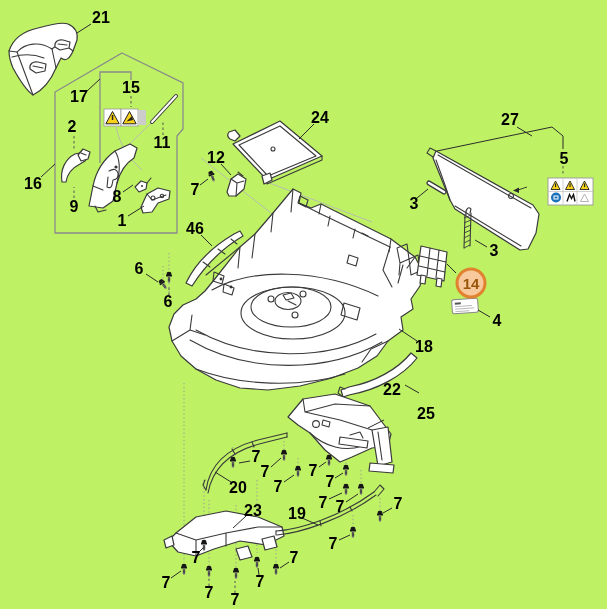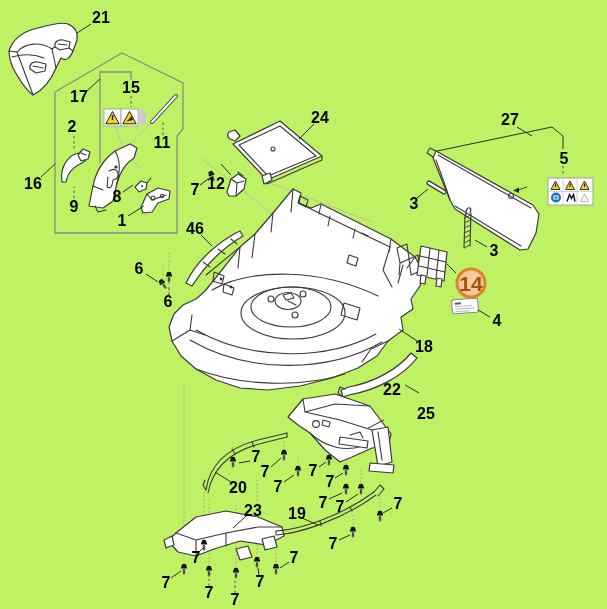--- a/index.html
+++ b/index.html
@@ -3,21 +3,21 @@
 <meta charset="utf-8">
 <style>
   html,body{margin:0;padding:0;background:#ffffff;}
   .stage{position:relative;width:607px;height:609px;background:#bef264;overflow:hidden;
          font-family:"Liberation Sans", sans-serif;}
   .stage svg{position:absolute;left:0;top:0;}
   #callout-layer{position:absolute;left:0;top:0;width:100%;height:100%;pointer-events:none;}
   .callout{position:absolute;transform:translate(-50%,-50%);font-weight:700;font-size:16px;
            line-height:1;white-space:nowrap;pointer-events:auto;}
   .callout.hl{width:31px;height:31px;border-radius:50%;display:flex;align-items:center;
-              justify-content:center;font-size:21px;box-sizing:border-box;}
+              justify-content:center;font-size:15px;box-sizing:border-box;}
   .artline{fill:none;stroke:#3a3a3a;stroke-width:1.1;stroke-linejoin:round;stroke-linecap:round;}
   .artfill{fill:#ffffff;stroke:#3a3a3a;stroke-width:1.2;stroke-linejoin:round;}
   .faint{fill:none;stroke:#b8b8b8;stroke-width:0.9;}
   .boxline{fill:none;stroke:#8a8a8a;stroke-width:1.3;stroke-linejoin:miter;}
   .dotted{fill:none;stroke:#999;stroke-width:0.9;stroke-dasharray:1.4 2.4;}
 </style>
 </head>
 <body>
 
 <div class="stage">
@@ -322,21 +322,21 @@
 <div id="callout-layer">
       <div class="callout" style="left: 101px; top: 18px; color: rgb(0, 0, 0);">21</div>
       <div class="callout" style="left: 79px; top: 97px; color: rgb(0, 0, 0);">17</div>
       <div class="callout" style="left: 131px; top: 88px; color: rgb(0, 0, 0);">15</div>
       <div class="callout" style="left: 72px; top: 127px; color: rgb(0, 0, 0);">2</div>
       <div class="callout" style="left: 33px; top: 184px; color: rgb(0, 0, 0);">16</div>
       <div class="callout" style="left: 74px; top: 207px; color: rgb(0, 0, 0);">9</div>
       <div class="callout" style="left: 117px; top: 197px; color: rgb(0, 0, 0);">8</div>
       <div class="callout" style="left: 122px; top: 221px; color: rgb(0, 0, 0);">1</div>
       <div class="callout" style="left: 162px; top: 143px; color: rgb(0, 0, 0);">11</div>
-      <div class="callout" style="left: 216px; top: 158px; color: rgb(0, 0, 0); margin-top: 26px;">12</div>
+      <div class="callout" style="left: 216px; top: 158px; color: rgb(0, 0, 0);">12</div>
       <div class="callout" style="left: 195px; top: 190px; color: rgb(0, 0, 0);">7</div>
       <div class="callout" style="left: 320px; top: 118px; color: rgb(0, 0, 0);">24</div>
       <div class="callout" style="left: 510px; top: 120px; color: rgb(0, 0, 0);">27</div>
       <div class="callout" style="left: 564px; top: 159px; color: rgb(0, 0, 0);">5</div>
       <div class="callout" style="left: 414px; top: 204px; color: rgb(0, 0, 0);">3</div>
       <div class="callout" style="left: 494px; top: 251px; color: rgb(0, 0, 0);">3</div>
       <div class="callout hl" style="left: 471px; top: 283px; background: rgb(247, 201, 156); border: 3px solid rgb(224, 130, 48); color: rgb(154, 86, 11);">14</div>
       <div class="callout" style="left: 497px; top: 321px; color: rgb(0, 0, 0);">4</div>
       <div class="callout" style="left: 195px; top: 229px; color: rgb(0, 0, 0);">46</div>
       <div class="callout" style="left: 139px; top: 269px; color: rgb(0, 0, 0);">6</div>

